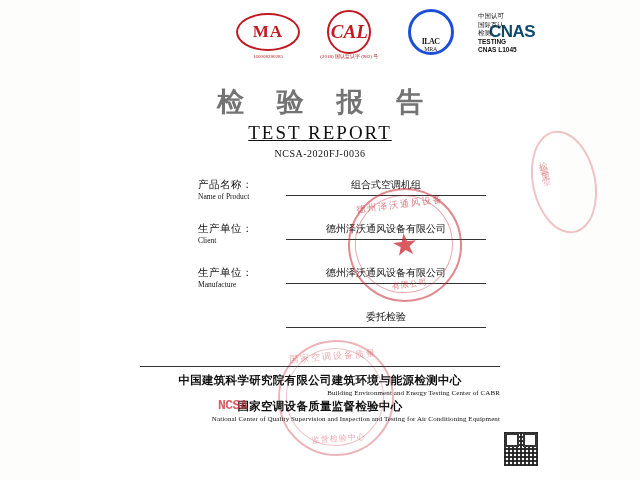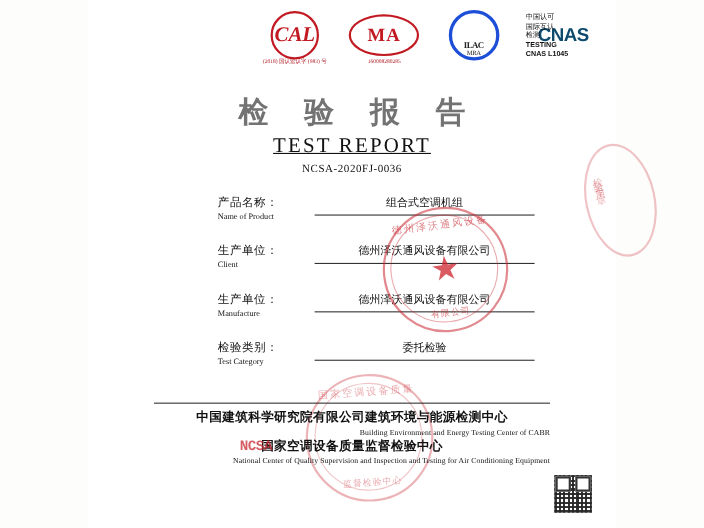--- a/index.html
+++ b/index.html
@@ -363,30 +363,30 @@
 </head>
 <body>
 
 <div class="page">
   <div class="sheet">
 
     <div class="marks">
 
       <div class="mark">
         <div class="badge">
-          <div class="cal-circle">CAL</div>
-        </div>
-        <div class="cap">(2018) 国认监认字 (983) 号</div>
+          <div class="ma-oval">MA</div>
+        </div>
+        <div class="cap">160008280285</div>
       </div>
 
       <div class="mark">
         <div class="badge">
-          <div class="ma-oval">MA</div>
-        </div>
-        <div class="cap">160008280285</div>
+          <div class="cal-circle">CAL</div>
+        </div>
+        <div class="cap">(2018) 国认监认字 (983) 号</div>
       </div>
 
       <div class="mark">
         <div class="badge">
           <div class="ilac-circle">
             <div class="t1">ILAC</div>
             <div class="t2">MRA</div>
           </div>
         </div>
       </div>
@@ -434,24 +434,20 @@
       <div class="field">
         <div class="labels">
           <div class="lab-cn">生产单位：</div>
           <div class="lab-en">Manufacture</div>
         </div>
         <div class="value">德州泽沃通风设备有限公司</div>
         <div class="rule"></div>
       </div>
 
       <div class="field">
-        <div class="labels">
-          <div class="lab-cn">检验类别：</div>
-          <div class="lab-en">Test Category</div>
-        </div>
         <div class="value">委托检验</div>
         <div class="rule"></div>
       </div>
 
     </div>
 
     <div class="seal seal-round seal-main">
       <div class="inner-ring"></div>
       <div class="seal-text-arc">德州泽沃通风设备</div>
       <div class="star">★</div>

